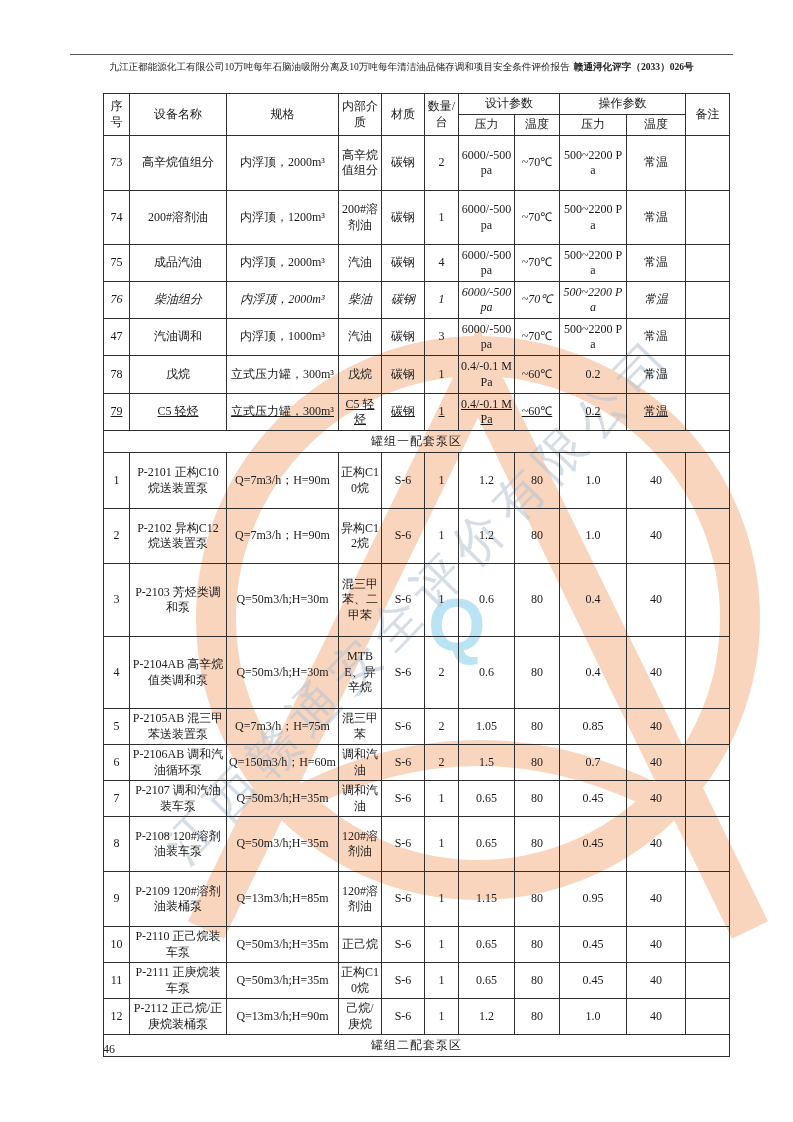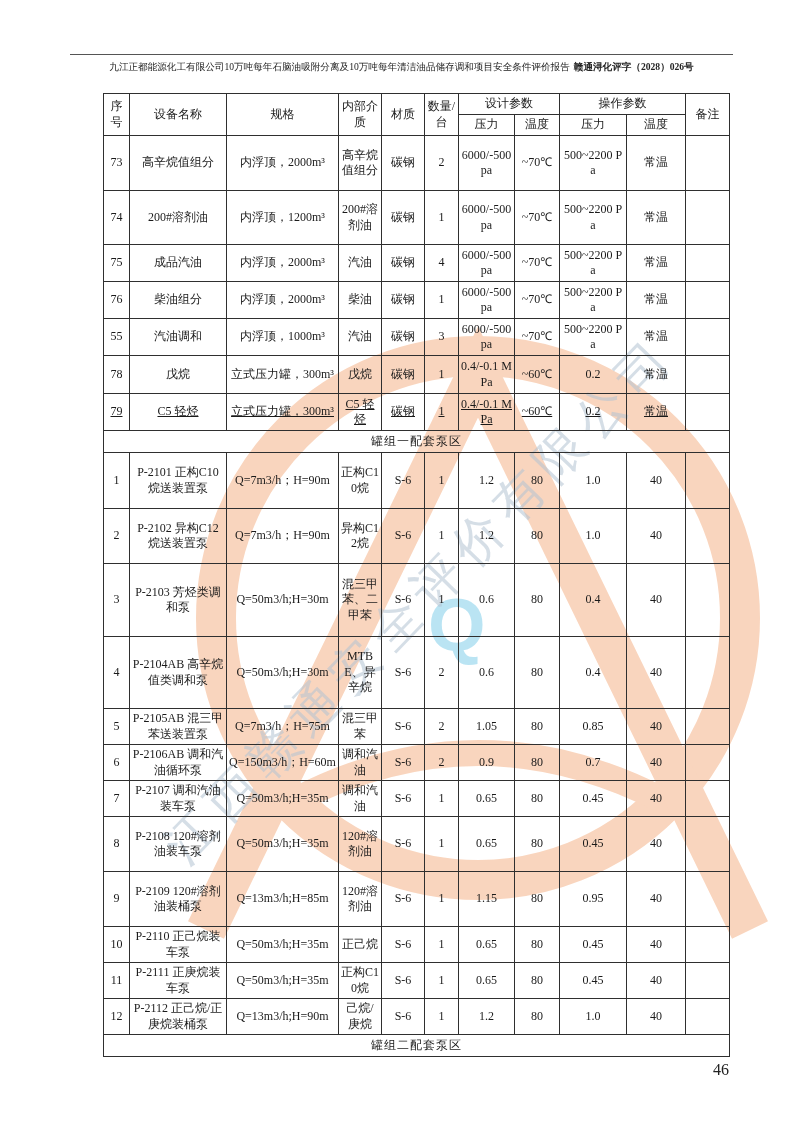--- a/index.html
+++ b/index.html
@@ -42,21 +42,21 @@
     padding:1px 2px;
     word-break:break-all;
     overflow:hidden;
     background:transparent;
   }
   table.equip thead th{font-size:12px;}
   td.section-cell{font-size:12.5px;letter-spacing:1px;}
   
   .page-number{
     position:absolute;left:103px;top:1042px;width:626px;
-    text-align:right;font-size:16px;z-index:1;color:#222;margin-top:19px;
+    text-align:left;font-size:12px;z-index:1;color:#222;
   }
 </style>
 </head>
 <body>
 
 <div class="page">
 
   <div class="watermark">
     <svg width="793" height="1122" viewBox="0 0 793 1122">
       <g fill="none" stroke="#f8cbae" opacity="0.8">
@@ -64,21 +64,21 @@
         <path d="M 206 930 L 478 372 L 750 930" stroke-width="40"></path>
         <path d="M 296 800 Q 478 706 662 800" stroke-width="26"></path>
       </g>
     </svg>
     <div class="wm-letter" style="left:428px;top:582px;font-size:74px;color:#aee0f2;">Q</div>
     <div class="wm-company" style="color:#b4c4d3;">江西赣通安全评价有限公司</div>
   </div>
 
   <div class="header-rule"></div>
   <div class="page-header">
-    <span>九江正都能源化工有限公司10万吨每年石脑油吸附分离及10万吨每年清洁油品储存调和项目安全条件评价报告</span><span class="docnum">赣通浔化评字（2028）026号</span>
+    <span>九江正都能源化工有限公司10万吨每年石脑油吸附分离及10万吨每年清洁油品储存调和项目安全条件评价报告</span><span class="docnum">赣通浔化评字（2033）026号</span>
   </div>
 
   <table class="equip">
     <colgroup>
       <col style="width:26px">
         <col style="width:97px">
         <col style="width:112px">
       <col style="width:43px">
         <col style="width:43px">
         <col style="width:34px">
@@ -140,35 +140,35 @@
           <td>内浮顶，2000m³</td>
           <td>汽油</td>
           <td>碳钢</td>
           <td>4</td>
           <td>6000/-500 pa</td>
           <td>~70℃</td>
           <td>500~2200 Pa</td>
           <td>常温</td>
           <td></td>
         </tr>
-        <tr style="height: 37px;">
+        <tr style="height: 37px; font-style: italic;">
           <td>76</td>
           <td>柴油组分</td>
           <td>内浮顶，2000m³</td>
           <td>柴油</td>
           <td>碳钢</td>
           <td>1</td>
           <td>6000/-500 pa</td>
           <td>~70℃</td>
           <td>500~2200 Pa</td>
           <td>常温</td>
           <td></td>
         </tr>
         <tr style="height: 37px;">
-          <td>55</td>
+          <td>47</td>
           <td>汽油调和</td>
           <td>内浮顶，1000m³</td>
           <td>汽油</td>
           <td>碳钢</td>
           <td>3</td>
           <td>6000/-500 pa</td>
           <td>~70℃</td>
           <td>500~2200 Pa</td>
           <td>常温</td>
           <td></td>
@@ -267,21 +267,21 @@
           <td>40</td>
           <td></td>
         </tr>
         <tr style="height: 36px;">
           <td>6</td>
           <td>P-2106AB 调和汽油循环泵</td>
           <td>Q=150m3/h；H=60m</td>
           <td>调和汽油</td>
           <td>S-6</td>
           <td>2</td>
-          <td>0.9</td>
+          <td>1.5</td>
           <td>80</td>
           <td>0.7</td>
           <td>40</td>
           <td></td>
         </tr>
         <tr style="height: 36px;">
           <td>7</td>
           <td>P-2107 调和汽油装车泵</td>
           <td>Q=50m3/h;H=35m</td>
           <td>调和汽油</td>

